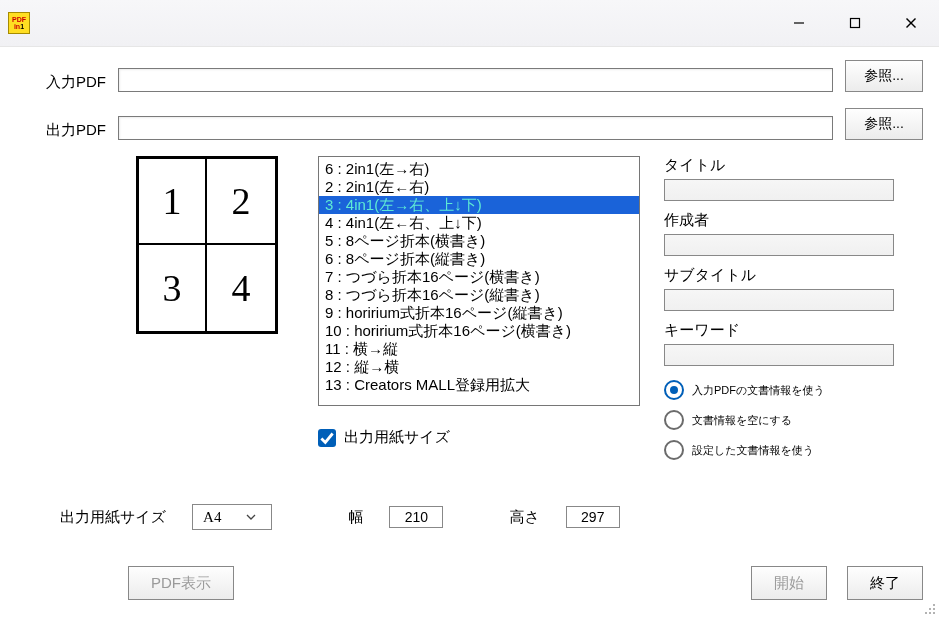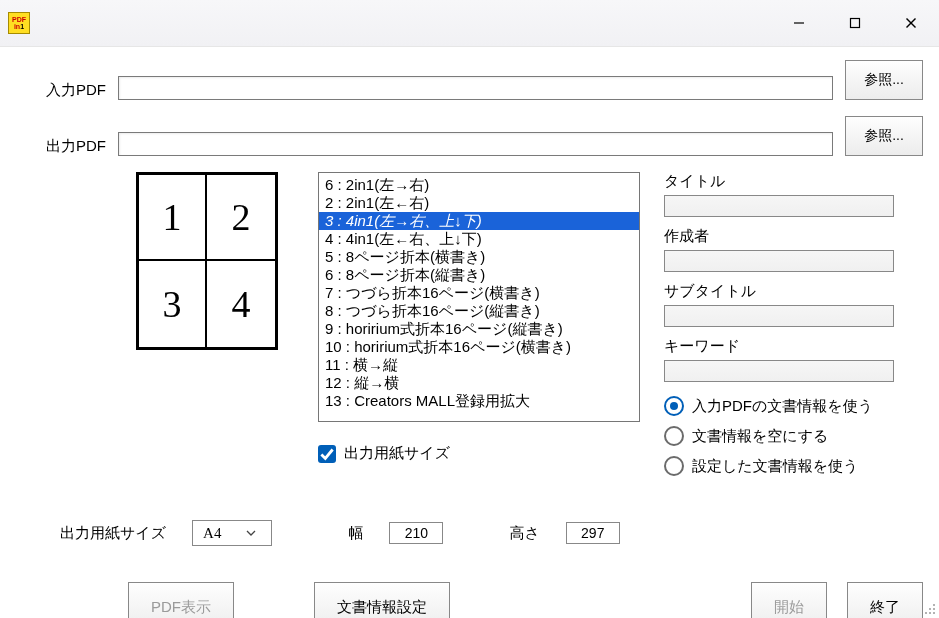--- a/index.html
+++ b/index.html
@@ -80,21 +80,21 @@
     border: 1px solid #7a7a7a;
     background: #fff;
     box-shadow: inset 1px 1px 2px rgba(0,0,0,0.08);
     padding: 2px 6px;
     font-size: 14px;
     box-sizing: border-box;
   }
   .browse-btn {
     margin-left: 12px;
     width: 78px;
-    height: 40px;
+    height: 32px;
     border: 1px solid #888;
     background: linear-gradient(#fefefe,#ececec);
     font-size: 14px;
     cursor: pointer;
   }
 
   .mid {
     display: flex;
     gap: 14px;
   }
@@ -126,41 +126,41 @@
     height: 250px;
     border: 1px solid #767676;
     background: #fff;
     font-size: 15px;
     line-height: 18px;
     overflow: hidden;
     padding: 3px 0 0 0;
     box-sizing: border-box;
   }
   .listbox .opt { padding: 0 6px; white-space: nowrap; cursor:default;}
-  .listbox .opt.selected { background: #1a63d9; color: #ffffff; font-style: italic; }
+  .listbox .opt.selected { background: #1a63d9; color: #5eead4; }
 
   .meta {
     flex: 1;
     padding-left: 10px;
   }
   .meta .m-lbl { font-size: 15px; margin-bottom: 4px;}
   .meta .m-field {
     display:block;
     width: 230px;
     height: 22px;
     border: 1px solid #888;
     background: linear-gradient(#f6f6f6,#f0f0f0);
     margin-bottom: 10px;
     padding: 2px 6px;
     box-sizing: border-box;
     font-size: 14px;
   }
   .radios { margin-top: 14px; }
   .radio-row {
-    display:flex; align-items:center; gap:8px; font-size:15px; margin-bottom:10px; cursor:default;
+    display:flex; align-items:center; gap:8px; font-size:11px; margin-bottom:10px; cursor:default;
   }
   .radio {
     width:16px; height:16px; border:2px solid #6b6b6b; border-radius:50%; display:flex; align-items:center; justify-content:center;
   }
   .radio.sel { border-color:#005fb8; }
   .radio.sel::after { content:""; width:8px; height:8px; background:#005fb8; border-radius:50%;}
 
   .check-row { margin-top: 22px; display:flex; align-items:center; gap:8px; font-size:15px;}
   .checkbox { width:18px; height:18px; border-radius:3px; background:#005fb8; display:flex; align-items:center; justify-content:center;}
   .checkbox svg{stroke:#fff; stroke-width:2.5; fill:none;}
@@ -168,21 +168,21 @@
   .size-row { display:flex; align-items:center; gap:26px; margin-top: 34px; font-size:15px;}
   .size-row .lbl2{ padding-left: 44px;}
   .combo { display:flex; align-items:center; border:1px solid #888; height:24px; background:#fff;font-family:Liberation Serif, serif;}
   .combo span{ padding:0 10px;}
   .combo .arrow{ width:20px; display:flex; align-items:center; justify-content:center; border-left:0;}
   .num-box { width:54px; height:22px; border:1px solid #888; background:#fff; text-align:center; padding:2px 4px; font-size:14px; box-sizing:border-box;}
 
   .bottom { display:flex; gap:20px; margin-top:36px; align-items:center;}
   .bottom .spacer{flex:1;}
   .big-btn {
-    height: 51px; padding: 0 22px; border:1px solid #888; background:linear-gradient(#fefefe,#ececec); font-size:15px; cursor:pointer;
+    height: 34px; padding: 0 22px; border:1px solid #888; background:linear-gradient(#fefefe,#ececec); font-size:15px; cursor:pointer;
   }
   .big-btn.disabled { color:#9a9a9a; cursor:default;}
 
   .resize-grip {
     position:absolute; right:3px; bottom:3px; width:14px; height:14px;
   }
   .resize-grip svg{width:14px;height:14px;}
 </style>
 </head>
 <body>
@@ -310,21 +310,20 @@
       <input class="num-box" type="text" value="210" style="">
       <span style="width:14px"></span>
       <span>高さ</span>
       <input class="num-box" type="text" value="297" style="">
     </div>
 
     <div class="bottom">
       <span style="width:92px"></span>
       <button class="big-btn disabled">PDF表示</button>
       <span style="width:40px"></span>
-      <button class="big-btn">文書情報設定</button>
       <div class="spacer"></div>
       <button class="big-btn disabled">開始</button>
       <button class="big-btn">終了</button>
     </div>
 
   </div>
 
   <div class="resize-grip">
     <svg viewBox="0 0 14 14">
       <circle cx="12" cy="4" r="1" fill="#9a9a9a"></circle>

